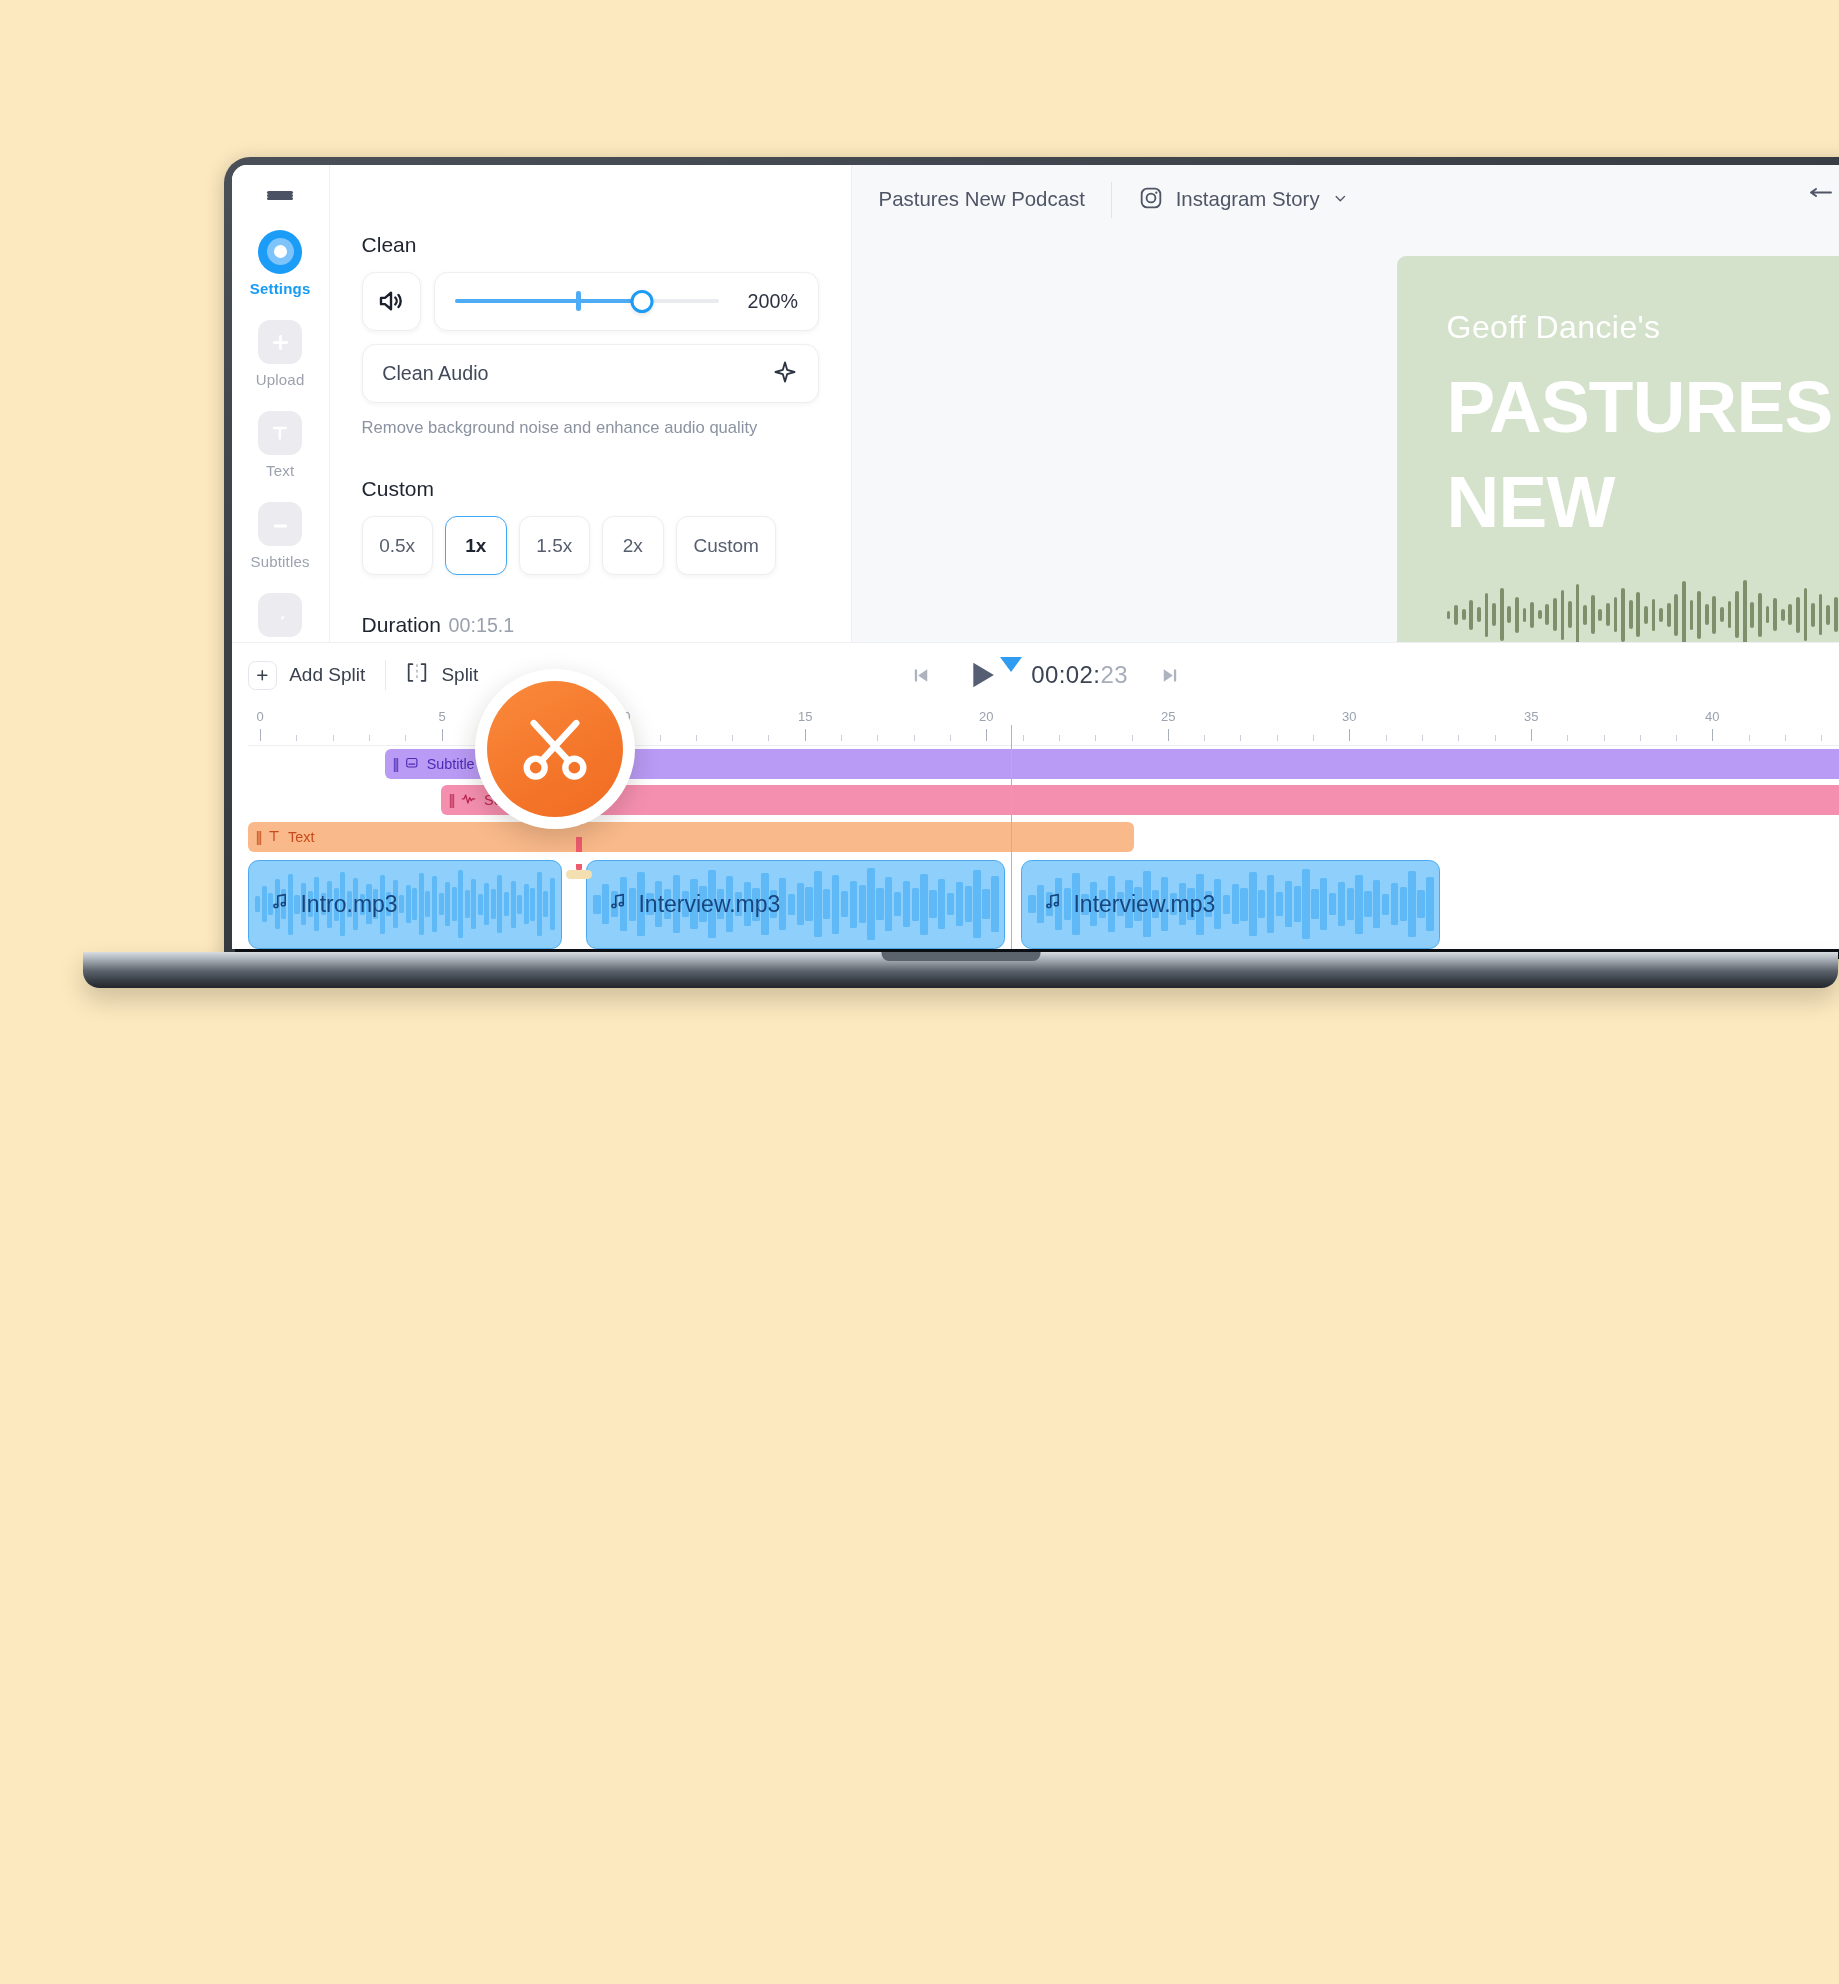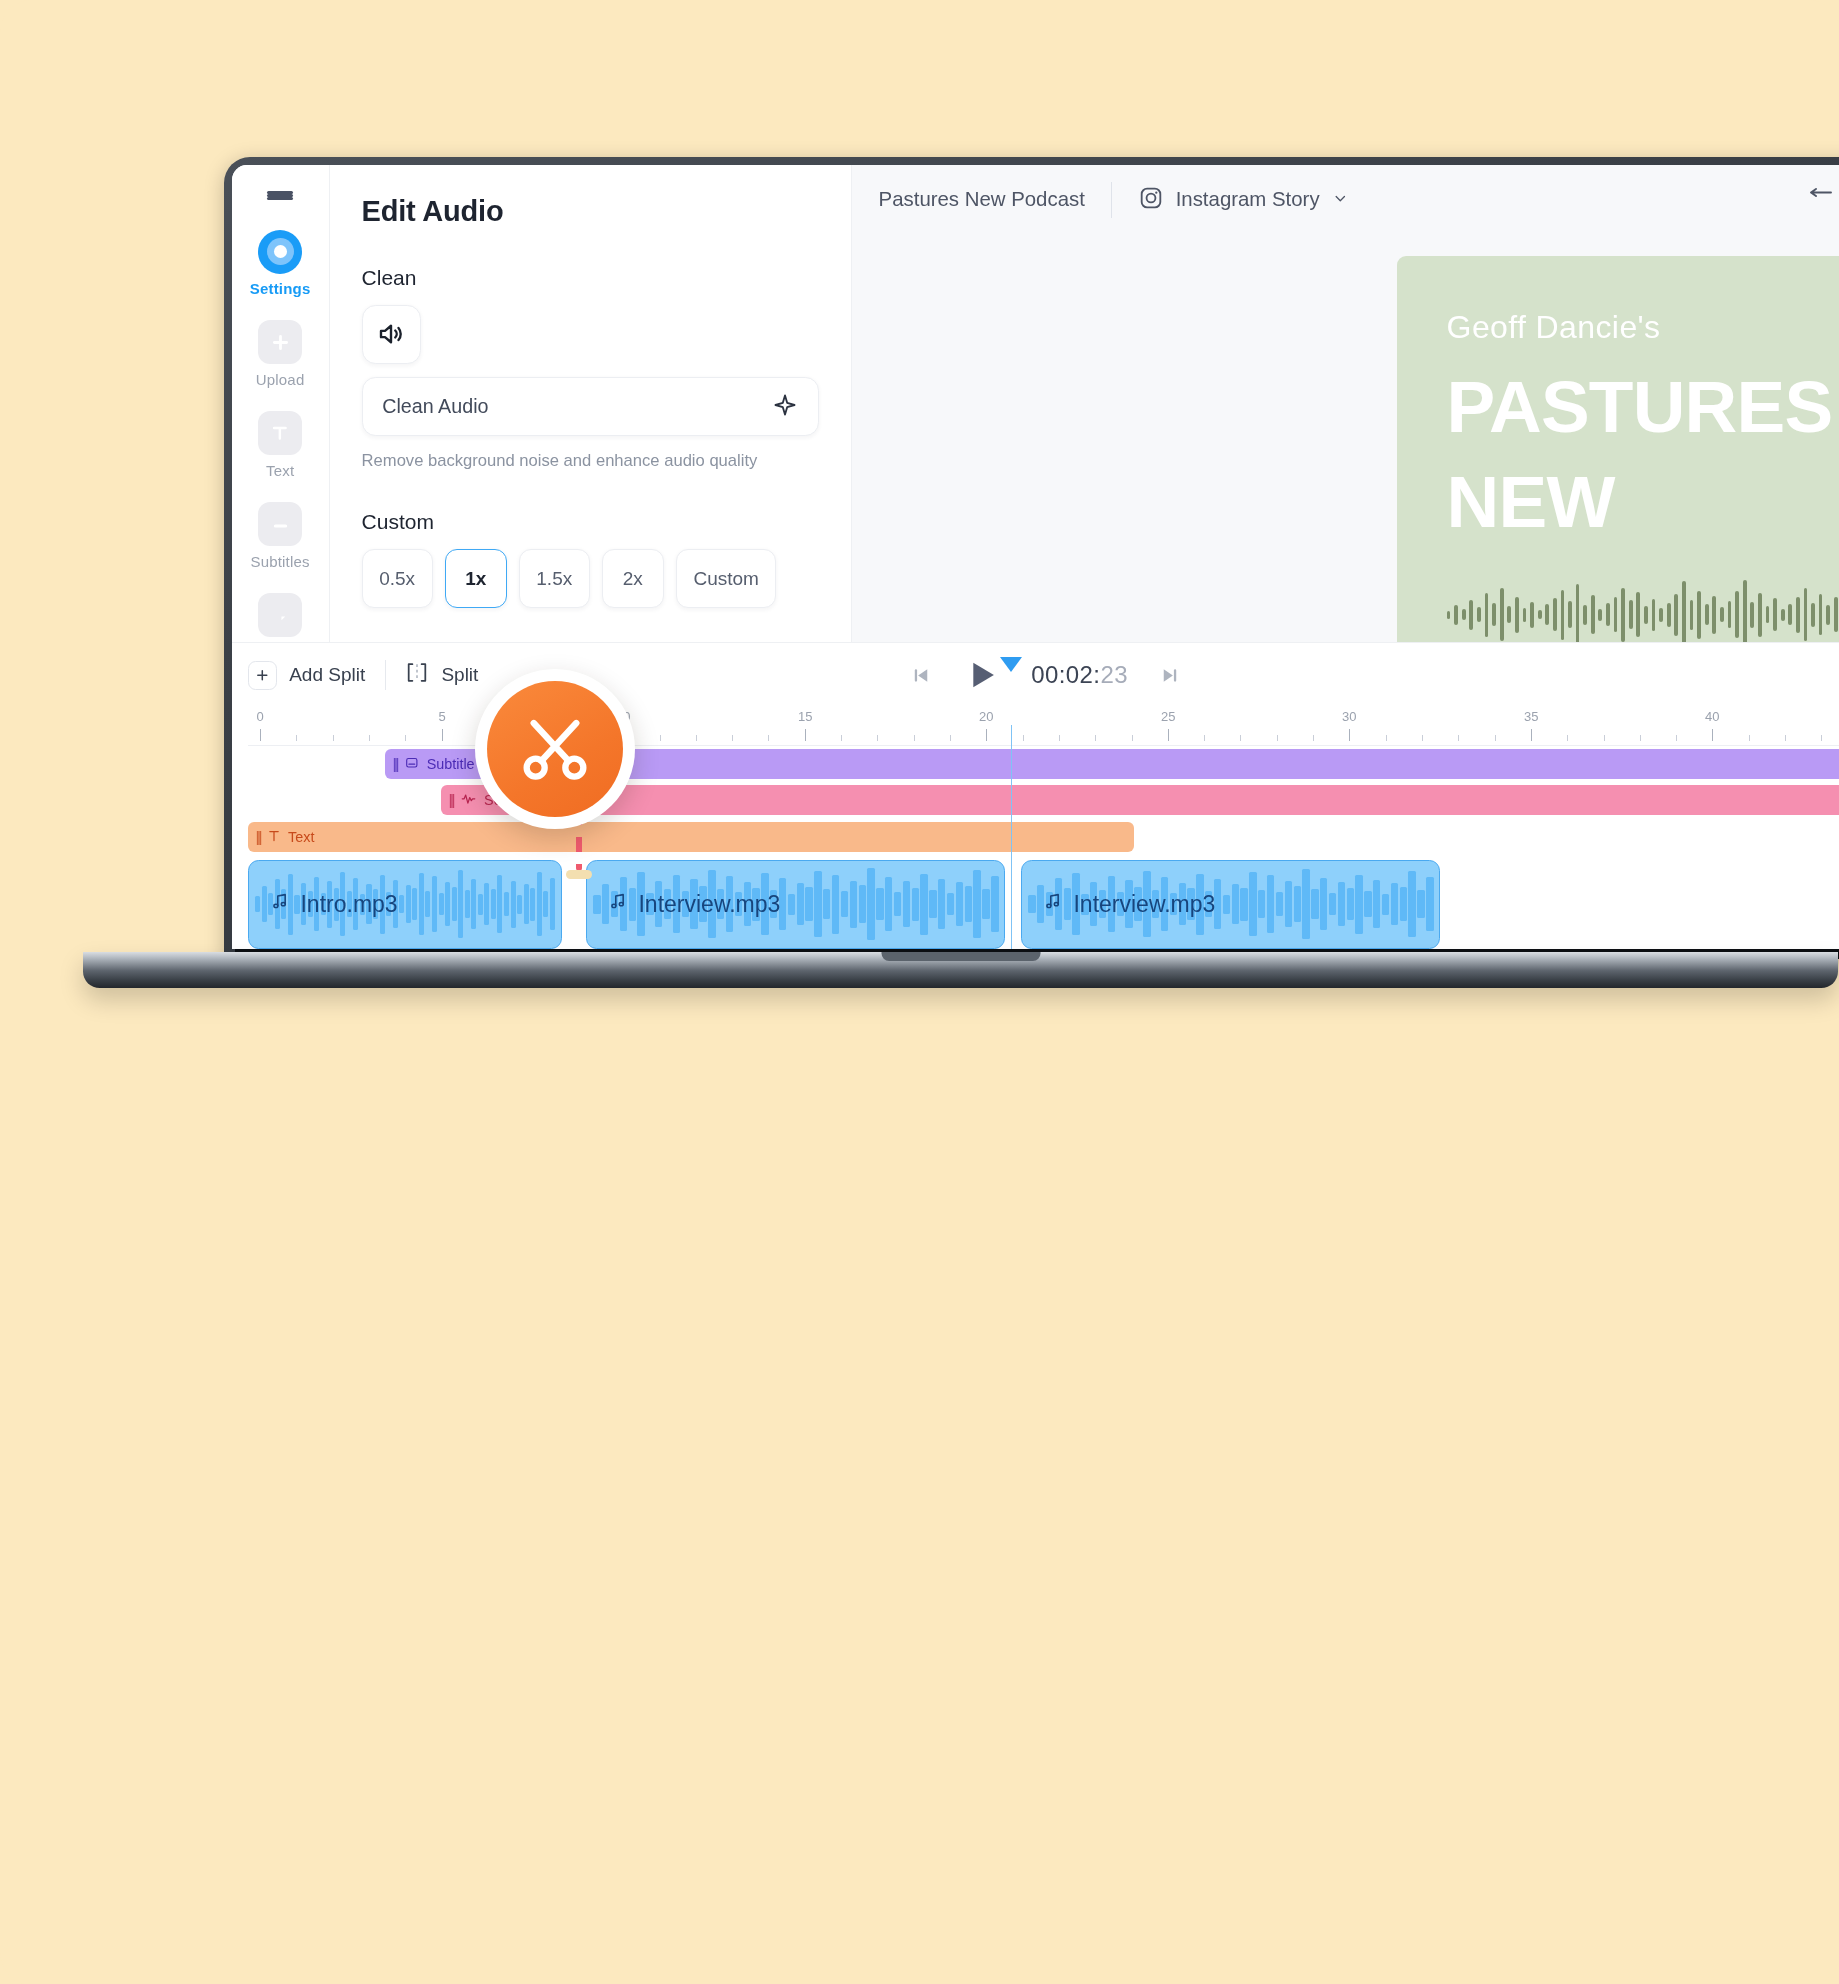--- a/index.html
+++ b/index.html
@@ -334,30 +334,38 @@
               <svg width="26" height="26" viewBox="0 0 24 24">
                   <path d="M4 19l3.5-.8L19 6.7a1.8 1.8 0 00-2.5-2.5L5 15.7 4 19z" fill="none" stroke="#b9bfc9" stroke-width="1.8" stroke-linejoin="round"></path>
                 </svg>
             </div>
             <div class="rail-label">Draw</div>
           </div>
 
         </div>
 
         <div class="panel">
-          <div class="panel-title">Edit Audio</div>
 
           <div class="sec-title">Clean</div>
 
           <div class="row">
             <div class="card vol-btn">
               <svg width="30" height="30" viewBox="0 0 24 24">
                 <path d="M4 9.5h3.2L12 5.4v13.2L7.2 14.5H4z" fill="none" stroke="#1b212c" stroke-width="1.9" stroke-linejoin="round"></path>
                 <path d="M15.4 9.2a4 4 0 010 5.6M18 7.2a7.4 7.4 0 010 9.6" fill="none" stroke="#1b212c" stroke-width="1.9" stroke-linecap="round"></path>
               </svg>
+            </div>
+            <div class="card vol-slider-card">
+              <div class="slider">
+                <div class="track"></div>
+                <div class="fill"></div>
+                <div class="tickmid"></div>
+                <div class="knob"></div>
+              </div>
+              <div class="vol-val">200%</div>
             </div>
           </div>
 
           <div class="card clean-card">
             <span class="clean-label">Clean Audio</span>
             <span>
               <svg width="26" height="26" viewBox="0 0 24 24">
                   <path d="M12 3.2l2 6.8 6.8 2-6.8 2-2 6.8-2-6.8-6.8-2 6.8-2z" fill="none" stroke="#2b3240" stroke-width="1.7" stroke-linejoin="round"></path>
                 </svg>
             </span>

